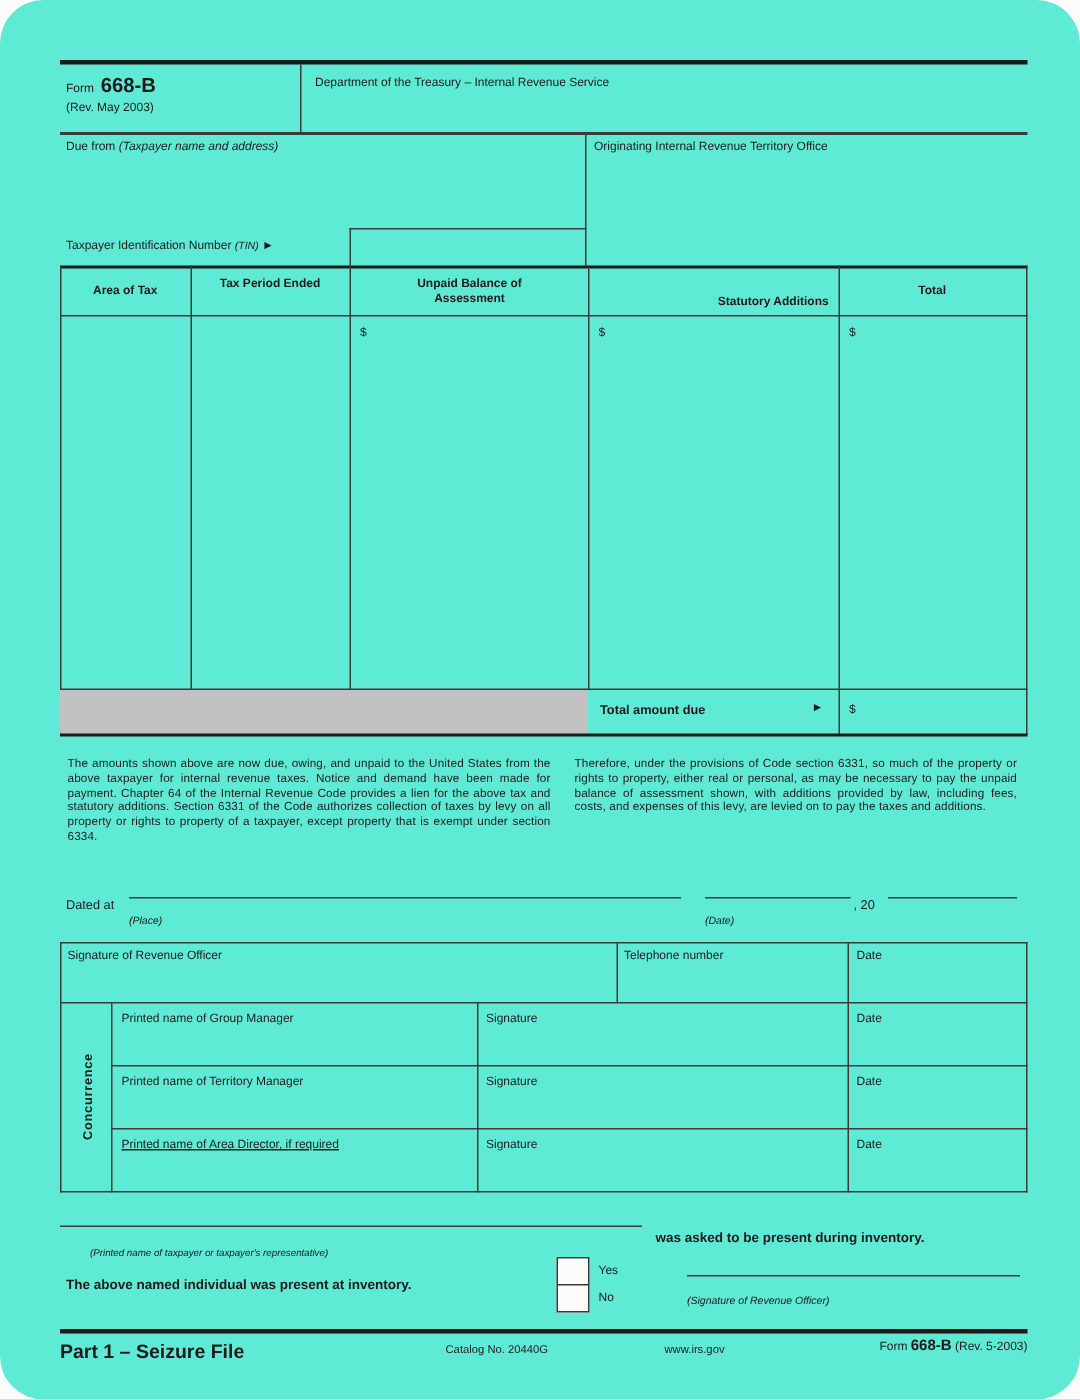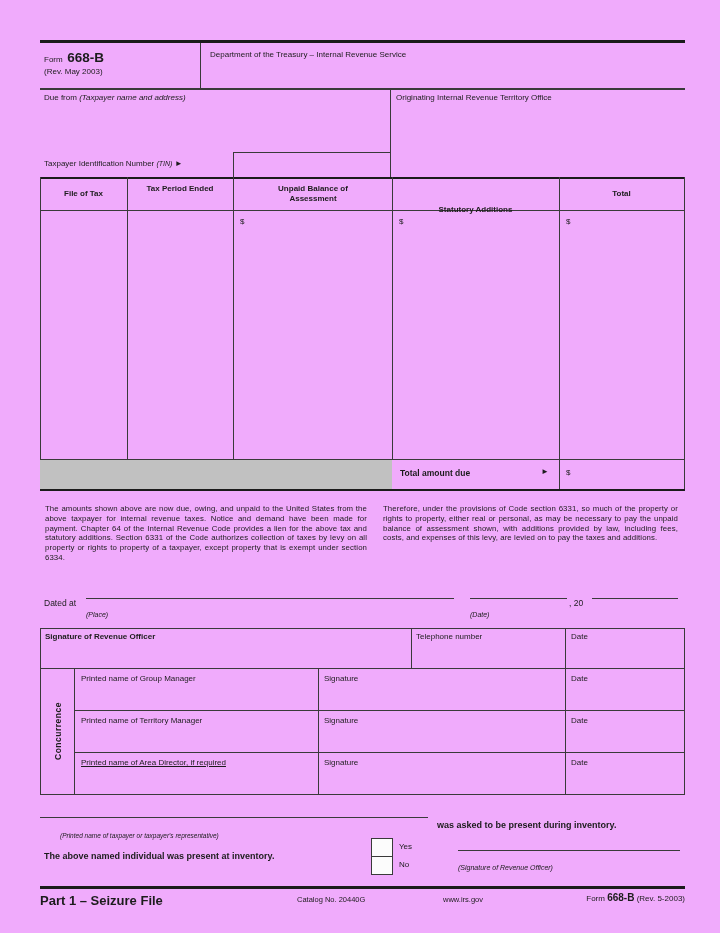--- a/index.html
+++ b/index.html
@@ -4,21 +4,21 @@
 <style>
   html,body{margin:0;padding:0;}
   body{
     width:720px;height:933px;
     background:#fbfbfb;
     font-family:"Liberation Sans","DejaVu Sans",sans-serif;
     color:#1c1c1c;
     position:relative;
     -webkit-font-smoothing:antialiased;
   }
-  .page{position:absolute;left:0;top:0;width:720px;height:933px;background:#f0abfc;overflow:hidden;}
+  .page{position:absolute;left:0;top:0;width:720px;height:933px;background:#5eead4;overflow:hidden;border-radius:29px;}
   .abs{position:absolute;}
   .hline{position:absolute;background:#3a3a3a;}
   .vline{position:absolute;background:#3a3a3a;}
   .thick{background:#1b1b1b;}
   .lbl{font-size:8px;line-height:1.15;}
   .lbl-i{font-style:italic;}
   .b{font-weight:bold;}
   .small{font-size:7px;}
   .tiny{font-size:6.5px;}
   .center{text-align:left;}
@@ -78,24 +78,24 @@
   <div class="hline" style="left:40px;top:210px;width:645px;height:1.4px;"></div>
 
   <div class="vline" style="left:40px;top:177px;width:1.2px;height:313px;"></div>
   <div class="vline" style="left:683.5px;top:177px;width:1.2px;height:313px;"></div>
 
   <div class="vline" style="left:127px;top:177px;width:1.2px;height:283px;"></div>
   <div class="vline" style="left:233px;top:177px;width:1.2px;height:283px;"></div>
   <div class="vline" style="left:392px;top:177px;width:1.2px;height:283px;"></div>
   <div class="vline" style="left:559px;top:177px;width:1.2px;height:313px;"></div>
 
-  <div class="abs colhead" style="left:40px;top:189px;width:87px;">File of Tax</div>
+  <div class="abs colhead" style="left:40px;top:189px;width:87px;">Area of Tax</div>
   <div class="abs colhead" style="left:134px;top:184px;width:92px;">Tax Period Ended</div>
   <div class="abs colhead" style="left:258px;top:184px;width:110px;">Unpaid Balance of Assessment</div>
-  <div class="abs colhead" style="left:392px;top:205px;width:167px;">Statutory Additions</div>
+  <div class="abs colhead" style="left:392px;top:196px;width:167px;padding-left:40px;">Statutory Additions</div>
   <div class="abs colhead" style="left:559px;top:189px;width:125px;">Total</div>
 
   <div class="abs lbl" style="left:240px;top:217px;">$</div>
   <div class="abs lbl" style="left:399px;top:217px;">$</div>
   <div class="abs lbl" style="left:566px;top:217px;">$</div>
 
   <div class="hline" style="left:40px;top:459px;width:645px;height:1.2px;"></div>
   <div class="gray-cell" style="left:40px;top:460px;width:352px;height:29px;"></div>
   <div class="abs b" style="left:400px;top:468px;font-size:8.5px;">Total amount due</div>
   <div class="abs arrow" style="left:541px;top:467px;">►</div>
@@ -111,21 +111,21 @@
   <div class="fill-line" style="left:470px;top:598px;width:97px;"></div>
   <div class="abs lbl-i center" style="left:470px;top:611px;width:97px;font-size:7px;">(Date)</div>
   <div class="abs" style="left:569px;top:598px;font-size:8.5px;">, 20</div>
   <div class="fill-line" style="left:592px;top:598px;width:86px;"></div>
 
   <div class="hline" style="left:40px;top:628px;width:645px;height:1.2px;"></div>
   <div class="vline" style="left:40px;top:628px;width:1.2px;height:40px;"></div>
   <div class="vline" style="left:683.5px;top:628px;width:1.2px;height:40px;"></div>
   <div class="vline" style="left:411px;top:628px;width:1.2px;height:40px;"></div>
   <div class="vline" style="left:565px;top:628px;width:1.2px;height:40px;"></div>
-  <div class="abs lbl" style="left:45px;top:632px;font-weight:bold;">Signature of Revenue Officer</div>
+  <div class="abs lbl" style="left:45px;top:632px;">Signature of Revenue Officer</div>
   <div class="abs lbl" style="left:416px;top:632px;">Telephone number</div>
   <div class="abs lbl" style="left:571px;top:632px;">Date</div>
 
   <div class="hline" style="left:40px;top:668px;width:645px;height:1.2px;"></div>
   <div class="hline" style="left:74px;top:710px;width:611px;height:1.2px;"></div>
   <div class="hline" style="left:74px;top:752px;width:611px;height:1.2px;"></div>
   <div class="hline" style="left:40px;top:794px;width:645px;height:1.2px;"></div>
   <div class="vline" style="left:40px;top:668px;width:1.2px;height:127px;"></div>
   <div class="vline" style="left:74px;top:668px;width:1.2px;height:127px;"></div>
   <div class="vline" style="left:318px;top:668px;width:1.2px;height:127px;"></div>

